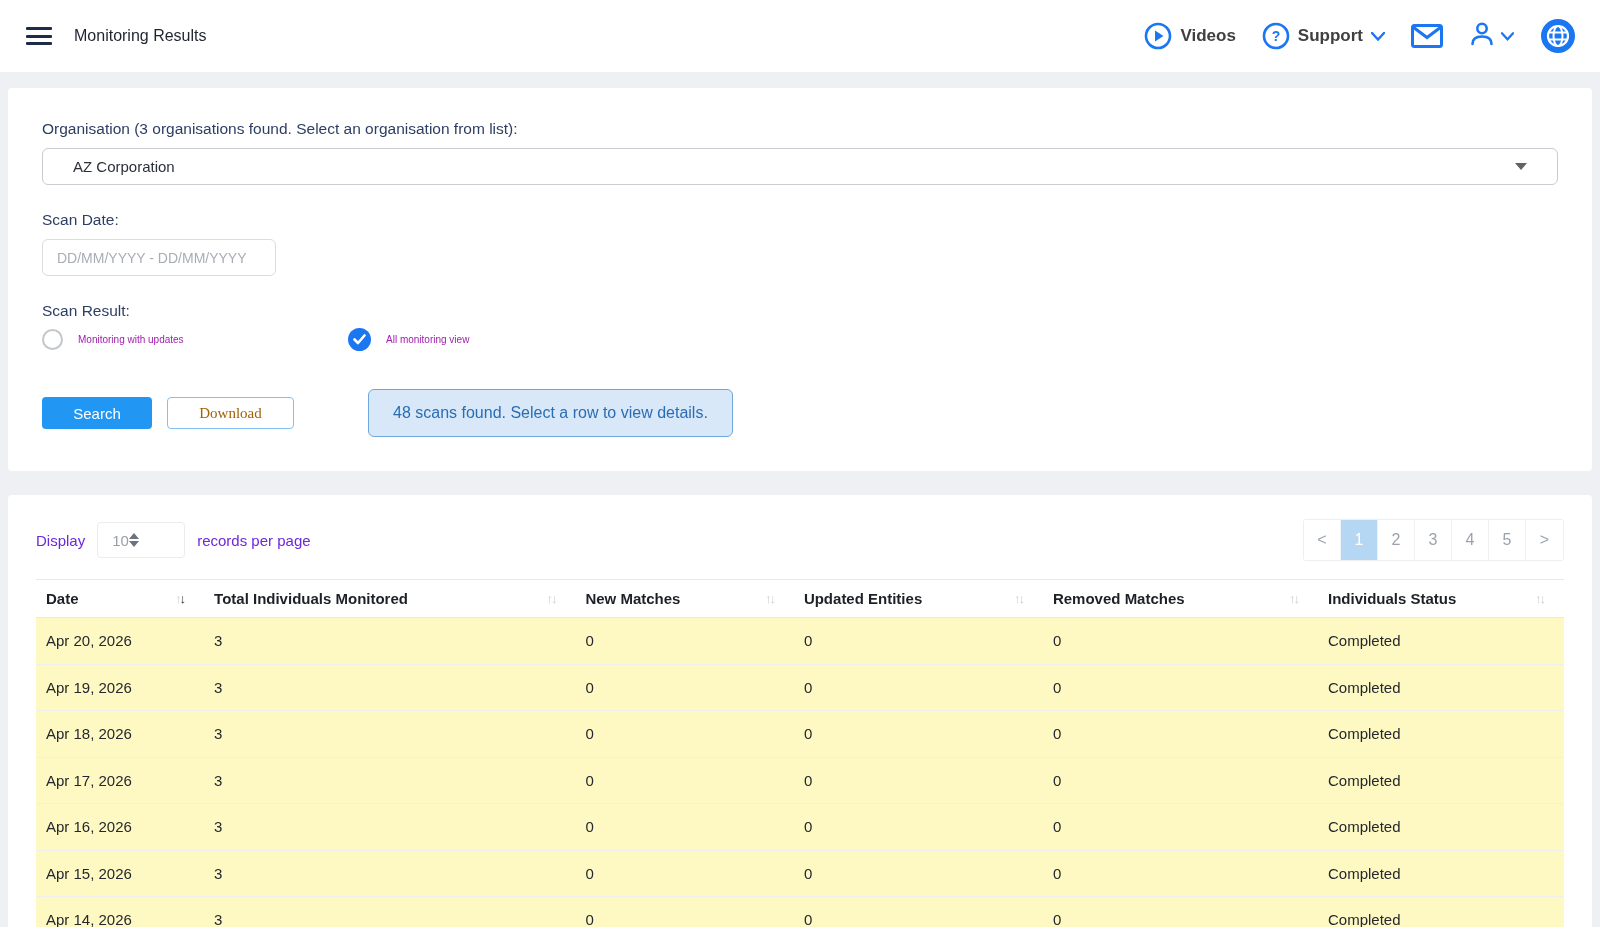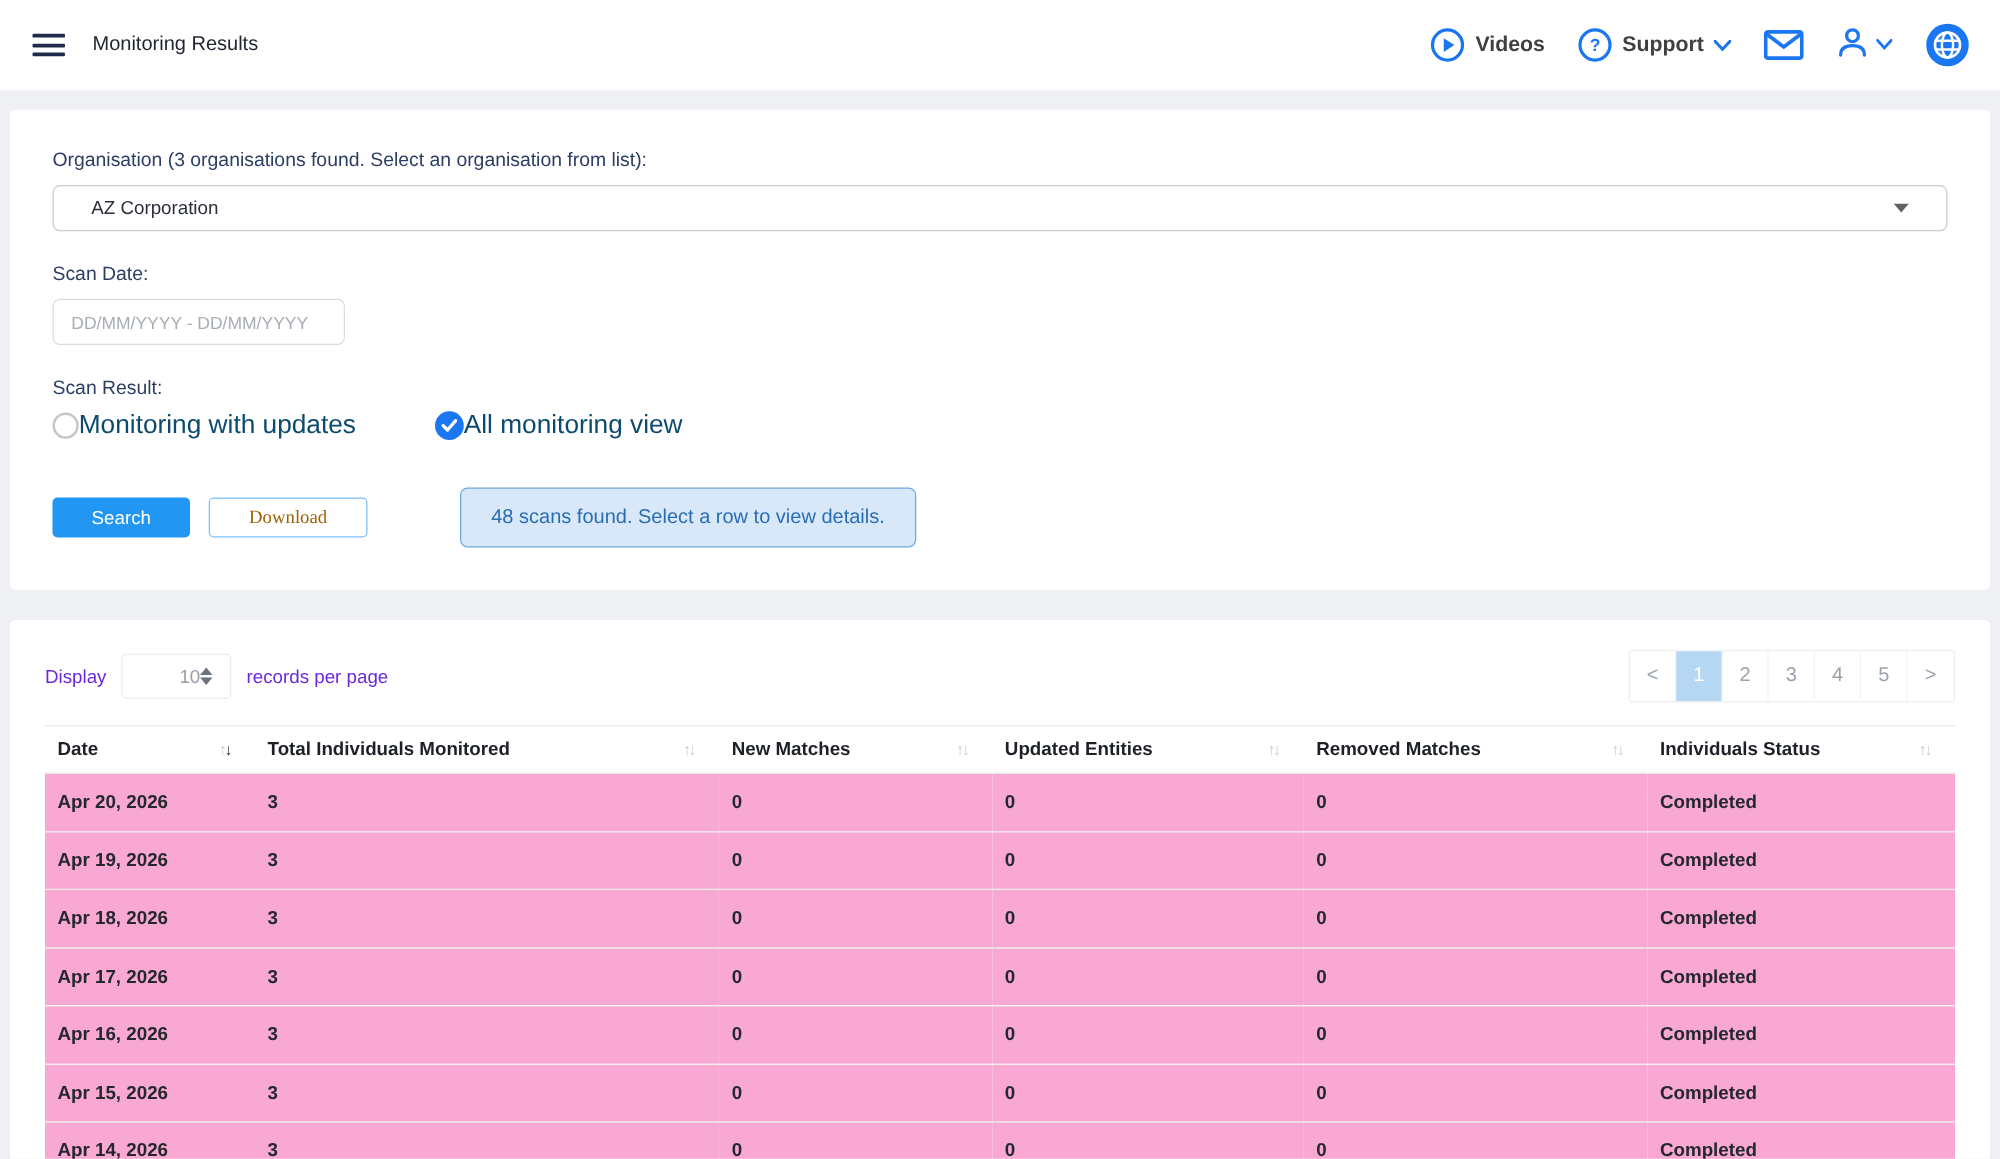--- a/index.html
+++ b/index.html
@@ -47,42 +47,42 @@
   .radio-row { display:flex; align-items:center; gap:14px; }
   .radio-opt { display:flex; align-items:center; cursor:pointer; }
   .radio-opt.first { width:292px; }
   .radio-circle {
     width:21px; height:21px; border:2px solid #c3c7cc; border-radius:50%; background:#fff;
   }
   .radio-checked {
     width:23px; height:23px; border-radius:50%; background:#1b76f2;
     display:flex; align-items:center; justify-content:center;
   }
-  .radio-label { font-size:21px; color:#0c4a6e; }
+  .radio-label { font-size:10px; color:#a21caf; margin-left:15px; }
   .actions-row { display:flex; align-items:center; margin-top:38px; }
   .btn-search {
     background:#2196f3; color:#fff; border:none; border-radius:4px;
     width:110px; height:32px; font-size:15px; font-family:"Liberation Sans", sans-serif; cursor:pointer;
   }
   .btn-download {
     background:#fff; color:#a16207; border:1px solid #7fc0f7; border-radius:4px;
     width:127px; height:32px; font-size:15px; font-family:Liberation Serif, serif; cursor:pointer; margin-left:15px;
   }
   .info-box {
     margin-left:74px; background:#d8e8f8; border:1px solid #6fa8dc; border-radius:6px;
     height:48px; display:flex; align-items:center; padding:0 24px;
     color:#2a6db5; font-size:16px;
   }
   
   .table-panel { margin-top:24px; padding:24px 28px 0 28px; min-height:450px; }
   .table-controls { display:flex; align-items:center; }
   .display-label, .records-label { color:#6d28d9; font-size:15px; }
   .page-size-select {
     margin:0 12px; width:88px; height:36px; border:1px solid #ececec; border-radius:4px;
-    display:flex; align-items:center; justify-content:flex-end; padding:0 14px;
+    display:flex; align-items:center; justify-content:flex-start; padding:0 14px;
     color:#9aa0a6; font-size:15px; cursor:pointer; background:#fff;
   }
   .updown { display:flex; flex-direction:column; gap:2px; }
   .updown i { display:block; width:0; height:0; border-left:5px solid transparent; border-right:5px solid transparent; }
   .updown .up { border-bottom:6px solid #6b7280; }
   .updown .dn { border-top:6px solid #6b7280; }
   .pagination { margin-left:auto; display:flex; border:1px solid #eceef0; border-radius:3px; overflow:hidden; }
   .page-btn {
     width:37px; height:40px; background:#fff; border:none; border-right:1px solid #f0f1f3;
     color:#9aa3ad; font-size:16px; font-family:"Liberation Sans", sans-serif; cursor:pointer;
@@ -97,21 +97,21 @@
     padding:10px 6px 10px 10px; height:38px;
   }
   .th-inner { display:flex; align-items:center; justify-content:space-between; }
   .sort-icons { display:inline-flex; font-size:13px; line-height:1; letter-spacing:-2px; margin-right:14px; }
   .sort-icons .sa { color:#c9cdd3; }
   .sort-icons .sa.dark { color:#2a2e34; }
   tbody td {
     border-bottom:1px solid #efefef; font-size:15px; color:#24282e;
     padding:0 6px 0 10px; height:46.5px;
   }
-  tbody tr { cursor:pointer; background:#f9a8d4;font-weight:bold; }
+  tbody tr { cursor:pointer; background:#fef9c3; }
 </style>
 </head>
 <body>
 
 <div class="app-header">
   <div class="hamburger">
       <span></span>
       <span></span>
       <span></span>
     </div>

